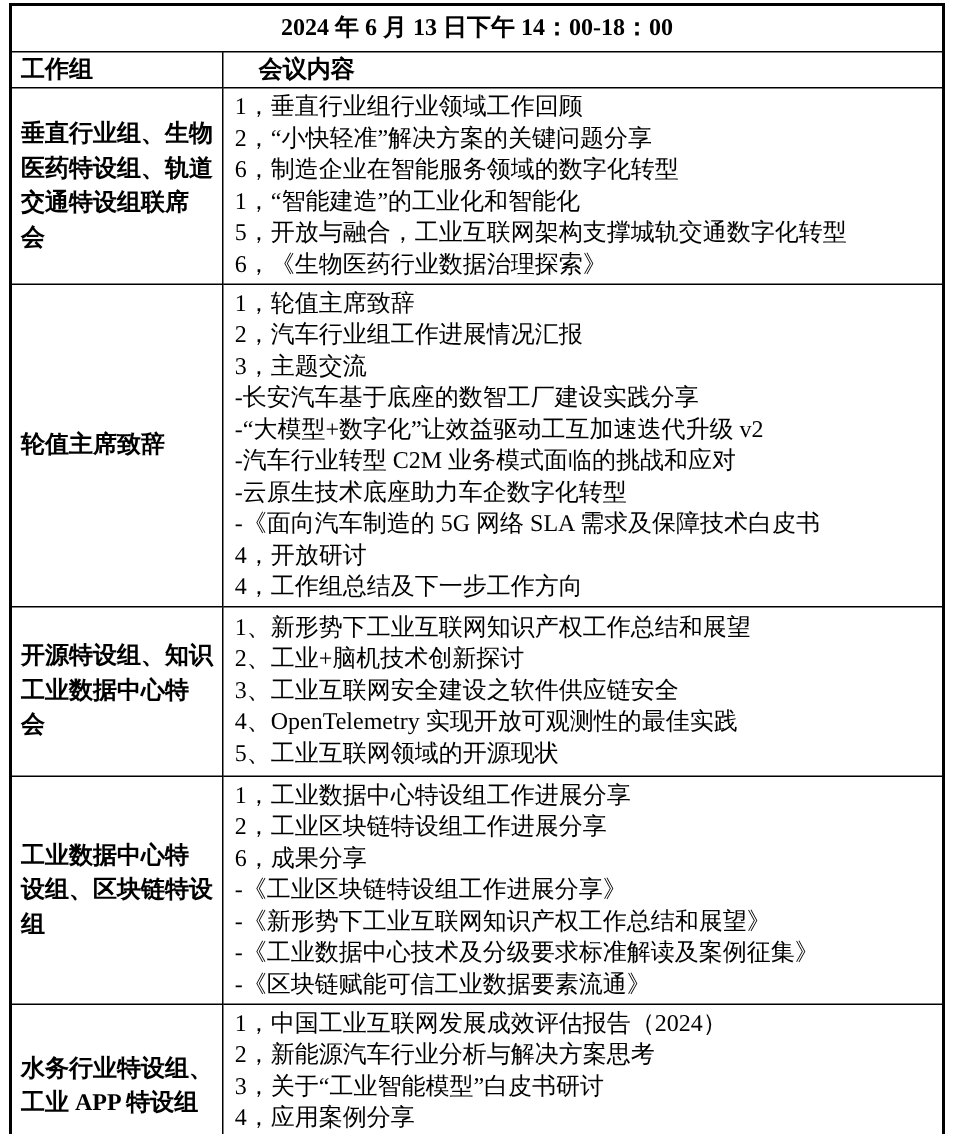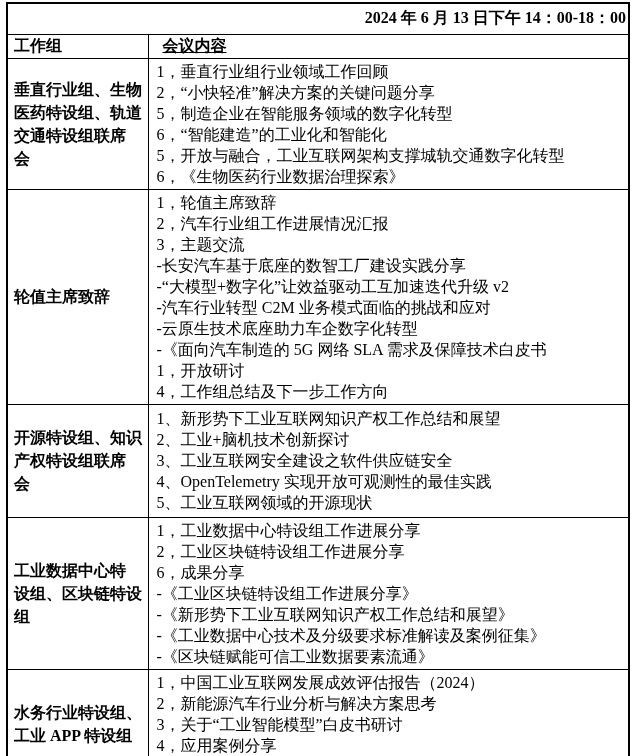--- a/index.html
+++ b/index.html
@@ -20,34 +20,34 @@
     border: 2px solid #000000;
   }
   table.schedule td {
     border: 1px solid #000000;
     font-size: 16px;
     vertical-align: middle;
     overflow: hidden;
   }
   tr.title-row { height: 31px; }
   td.title-cell {
-    text-align: right;
+    text-align: center;
     font-weight: bold;
     font-size: 17px;
     padding: 0 2px;
     white-space: nowrap;
   }
   tr.header-row { height: 24px; }
   td.header-cell {
     font-weight: bold;
     padding: 1px 4px 1px 6px;
     white-space: nowrap;
     margin-top: 16px;
   }
-  td.header-cell.content-col { padding-left: 14px; text-decoration: underline; }
+  td.header-cell.content-col { padding-left: 24px; }
   td.group-cell {
     padding: 2px 2px 2px 6px;
     line-height: 23px;
     white-space: pre-line;
     vertical-align: middle;
     font-weight: bold;
   }
   td.content-cell {
     padding: 2px 4px 2px 8px;
     vertical-align: middle;
@@ -81,44 +81,44 @@
   </tbody>
   <tbody id="rows">
       <tr class="data-row row-0">
         <td class="group-cell">垂直行业组、生物
 医药特设组、轨道
 交通特设组联席
 会</td>
         <td class="content-cell">
           <div class="content-line">1，垂直行业组行业领域工作回顾</div>
           <div class="content-line">2，“小快轻准”解决方案的关键问题分享</div>
-          <div class="content-line">5，制造企业在智能服务领域的数字化转型</div>
-          <div class="content-line">6，“智能建造”的工业化和智能化</div>
+          <div class="content-line">6，制造企业在智能服务领域的数字化转型</div>
+          <div class="content-line">1，“智能建造”的工业化和智能化</div>
           <div class="content-line">5，开放与融合，工业互联网架构支撑城轨交通数字化转型</div>
           <div class="content-line">6，《生物医药行业数据治理探索》</div>
         </td>
       </tr>
       <tr class="data-row row-1">
         <td class="group-cell">轮值主席致辞</td>
         <td class="content-cell">
           <div class="content-line">1，轮值主席致辞</div>
           <div class="content-line">2，汽车行业组工作进展情况汇报</div>
           <div class="content-line">3，主题交流</div>
           <div class="content-line">-长安汽车基于底座的数智工厂建设实践分享</div>
           <div class="content-line">-“大模型+数字化”让效益驱动工互加速迭代升级 v2</div>
           <div class="content-line">-汽车行业转型 C2M 业务模式面临的挑战和应对</div>
           <div class="content-line">-云原生技术底座助力车企数字化转型</div>
           <div class="content-line">-《面向汽车制造的 5G 网络 SLA 需求及保障技术白皮书</div>
-          <div class="content-line">1，开放研讨</div>
+          <div class="content-line">4，开放研讨</div>
           <div class="content-line">4，工作组总结及下一步工作方向</div>
         </td>
       </tr>
       <tr class="data-row row-2">
         <td class="group-cell">开源特设组、知识
-产权特设组联席
+工业数据中心特
 会</td>
         <td class="content-cell">
           <div class="content-line">1、新形势下工业互联网知识产权工作总结和展望</div>
           <div class="content-line">2、工业+脑机技术创新探讨</div>
           <div class="content-line">3、工业互联网安全建设之软件供应链安全</div>
           <div class="content-line">4、OpenTelemetry 实现开放可观测性的最佳实践</div>
           <div class="content-line">5、工业互联网领域的开源现状</div>
         </td>
       </tr>
       <tr class="data-row row-3">

